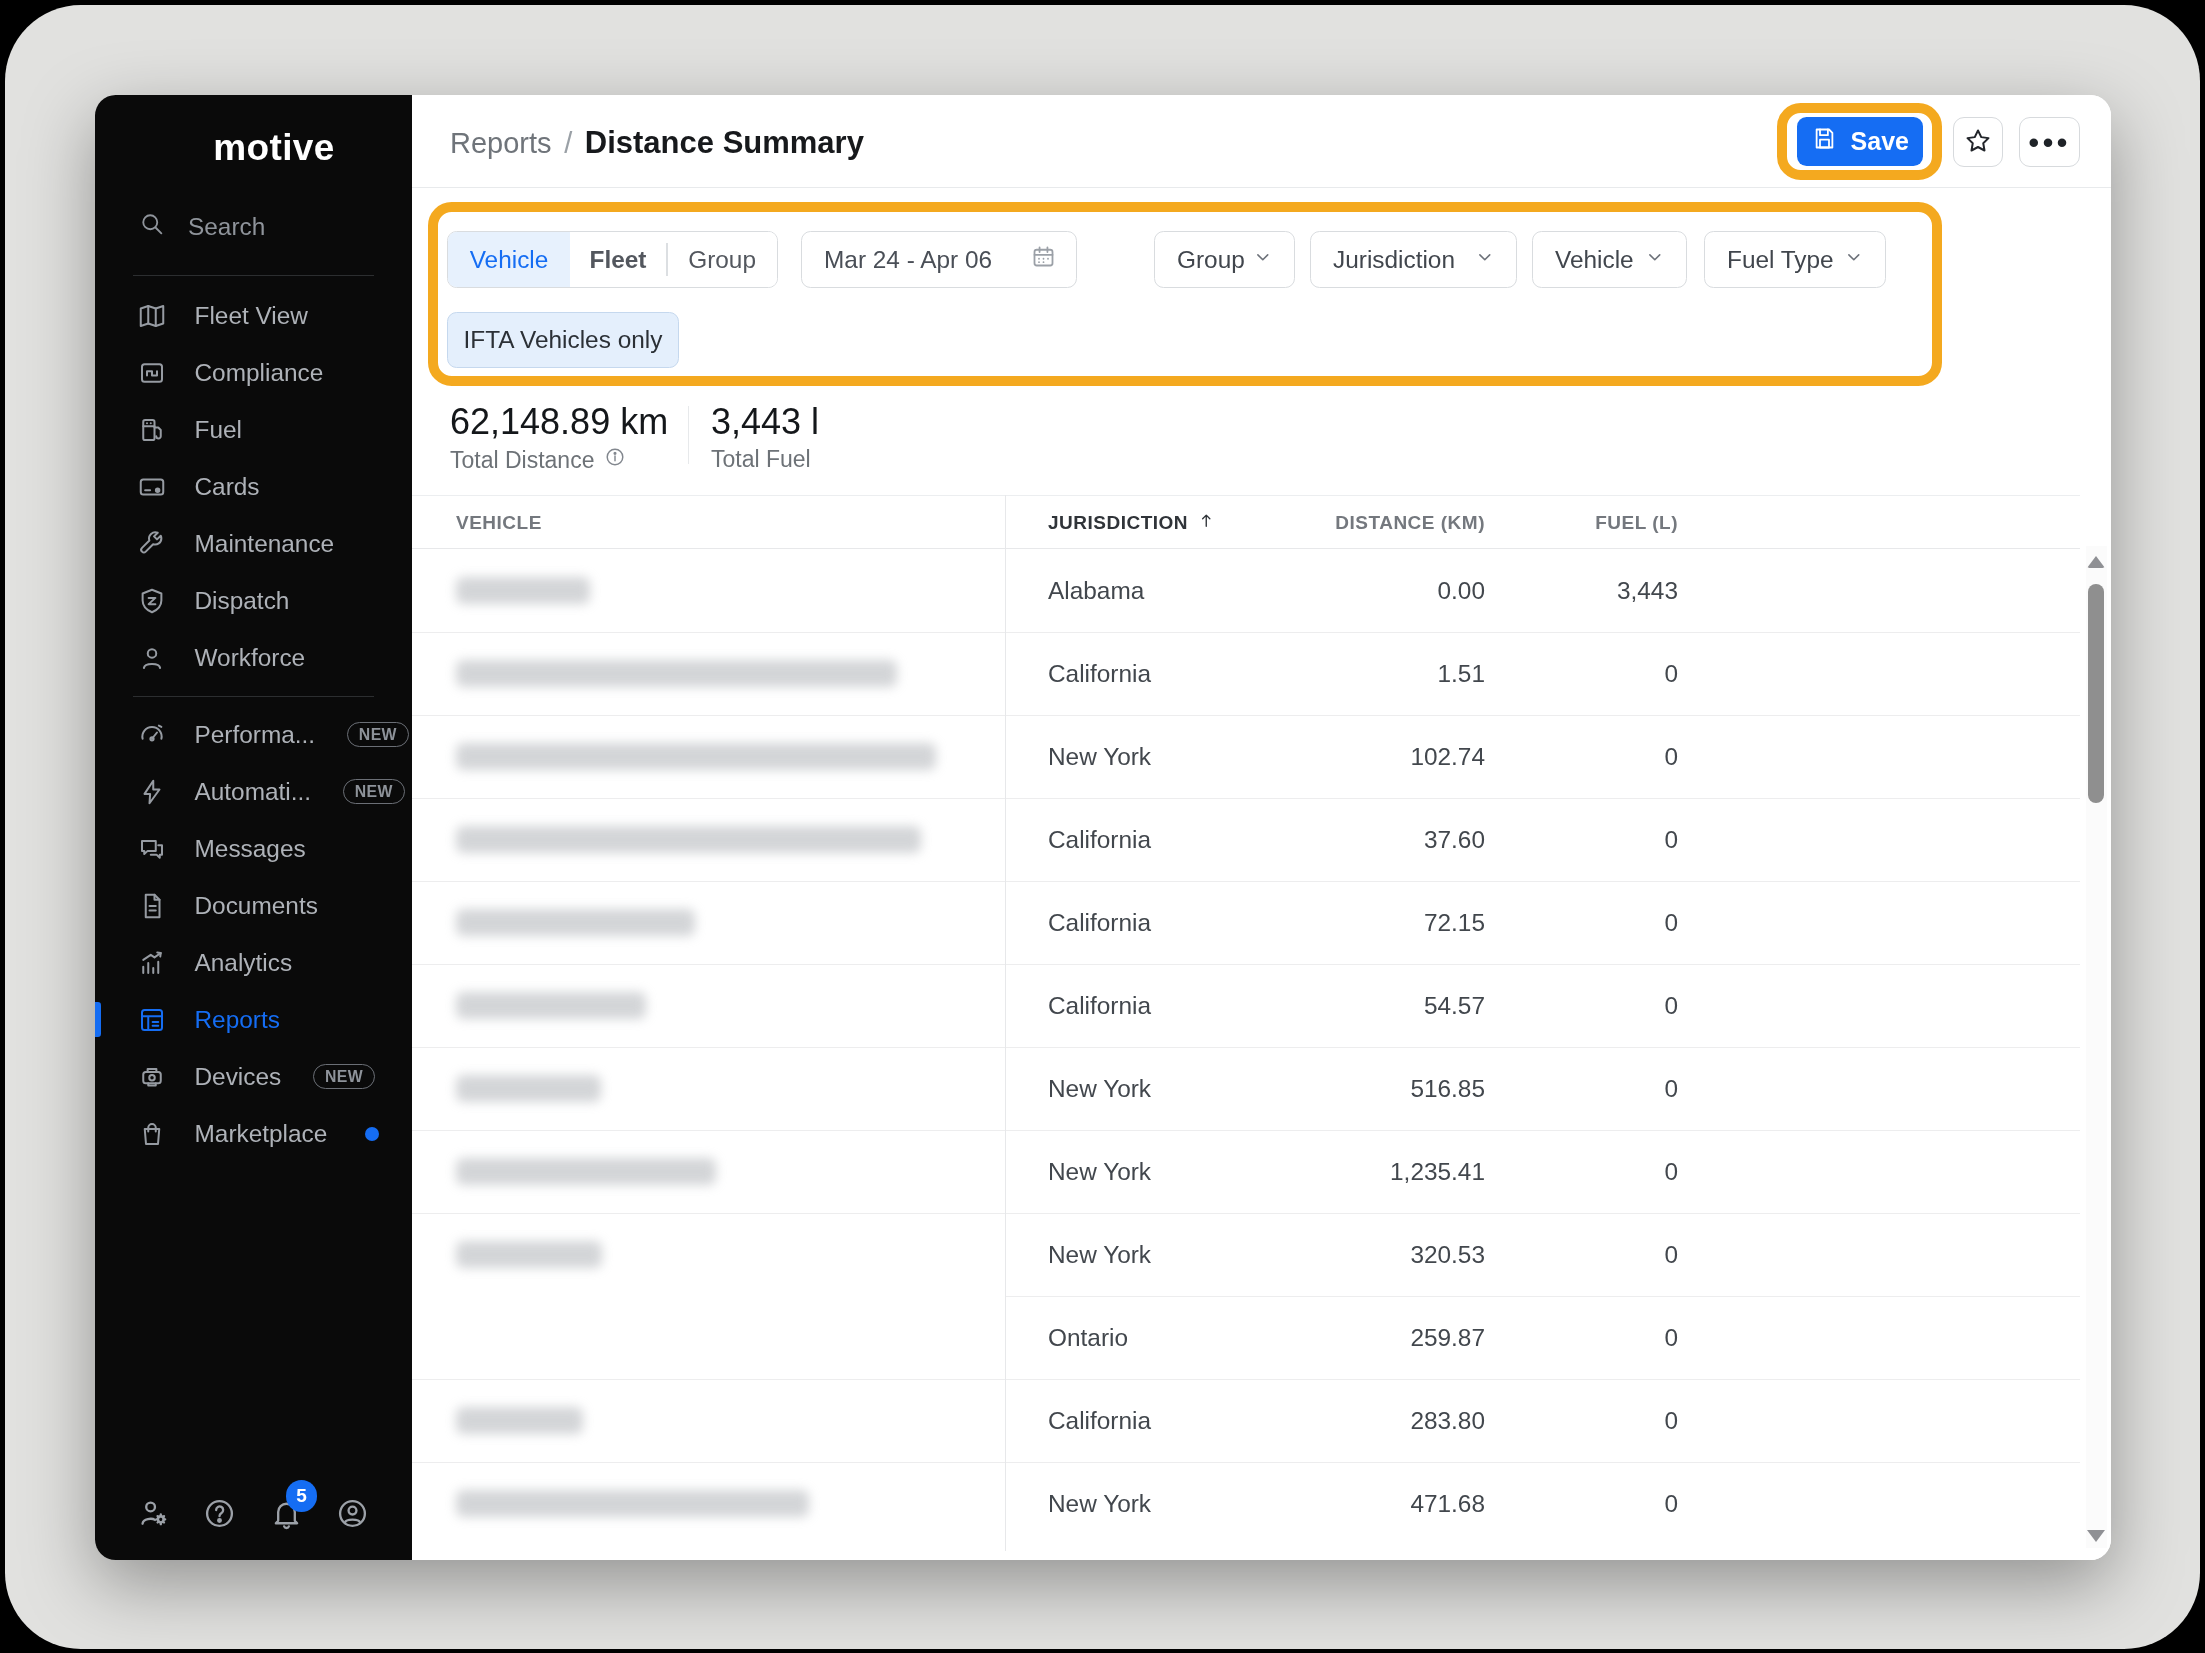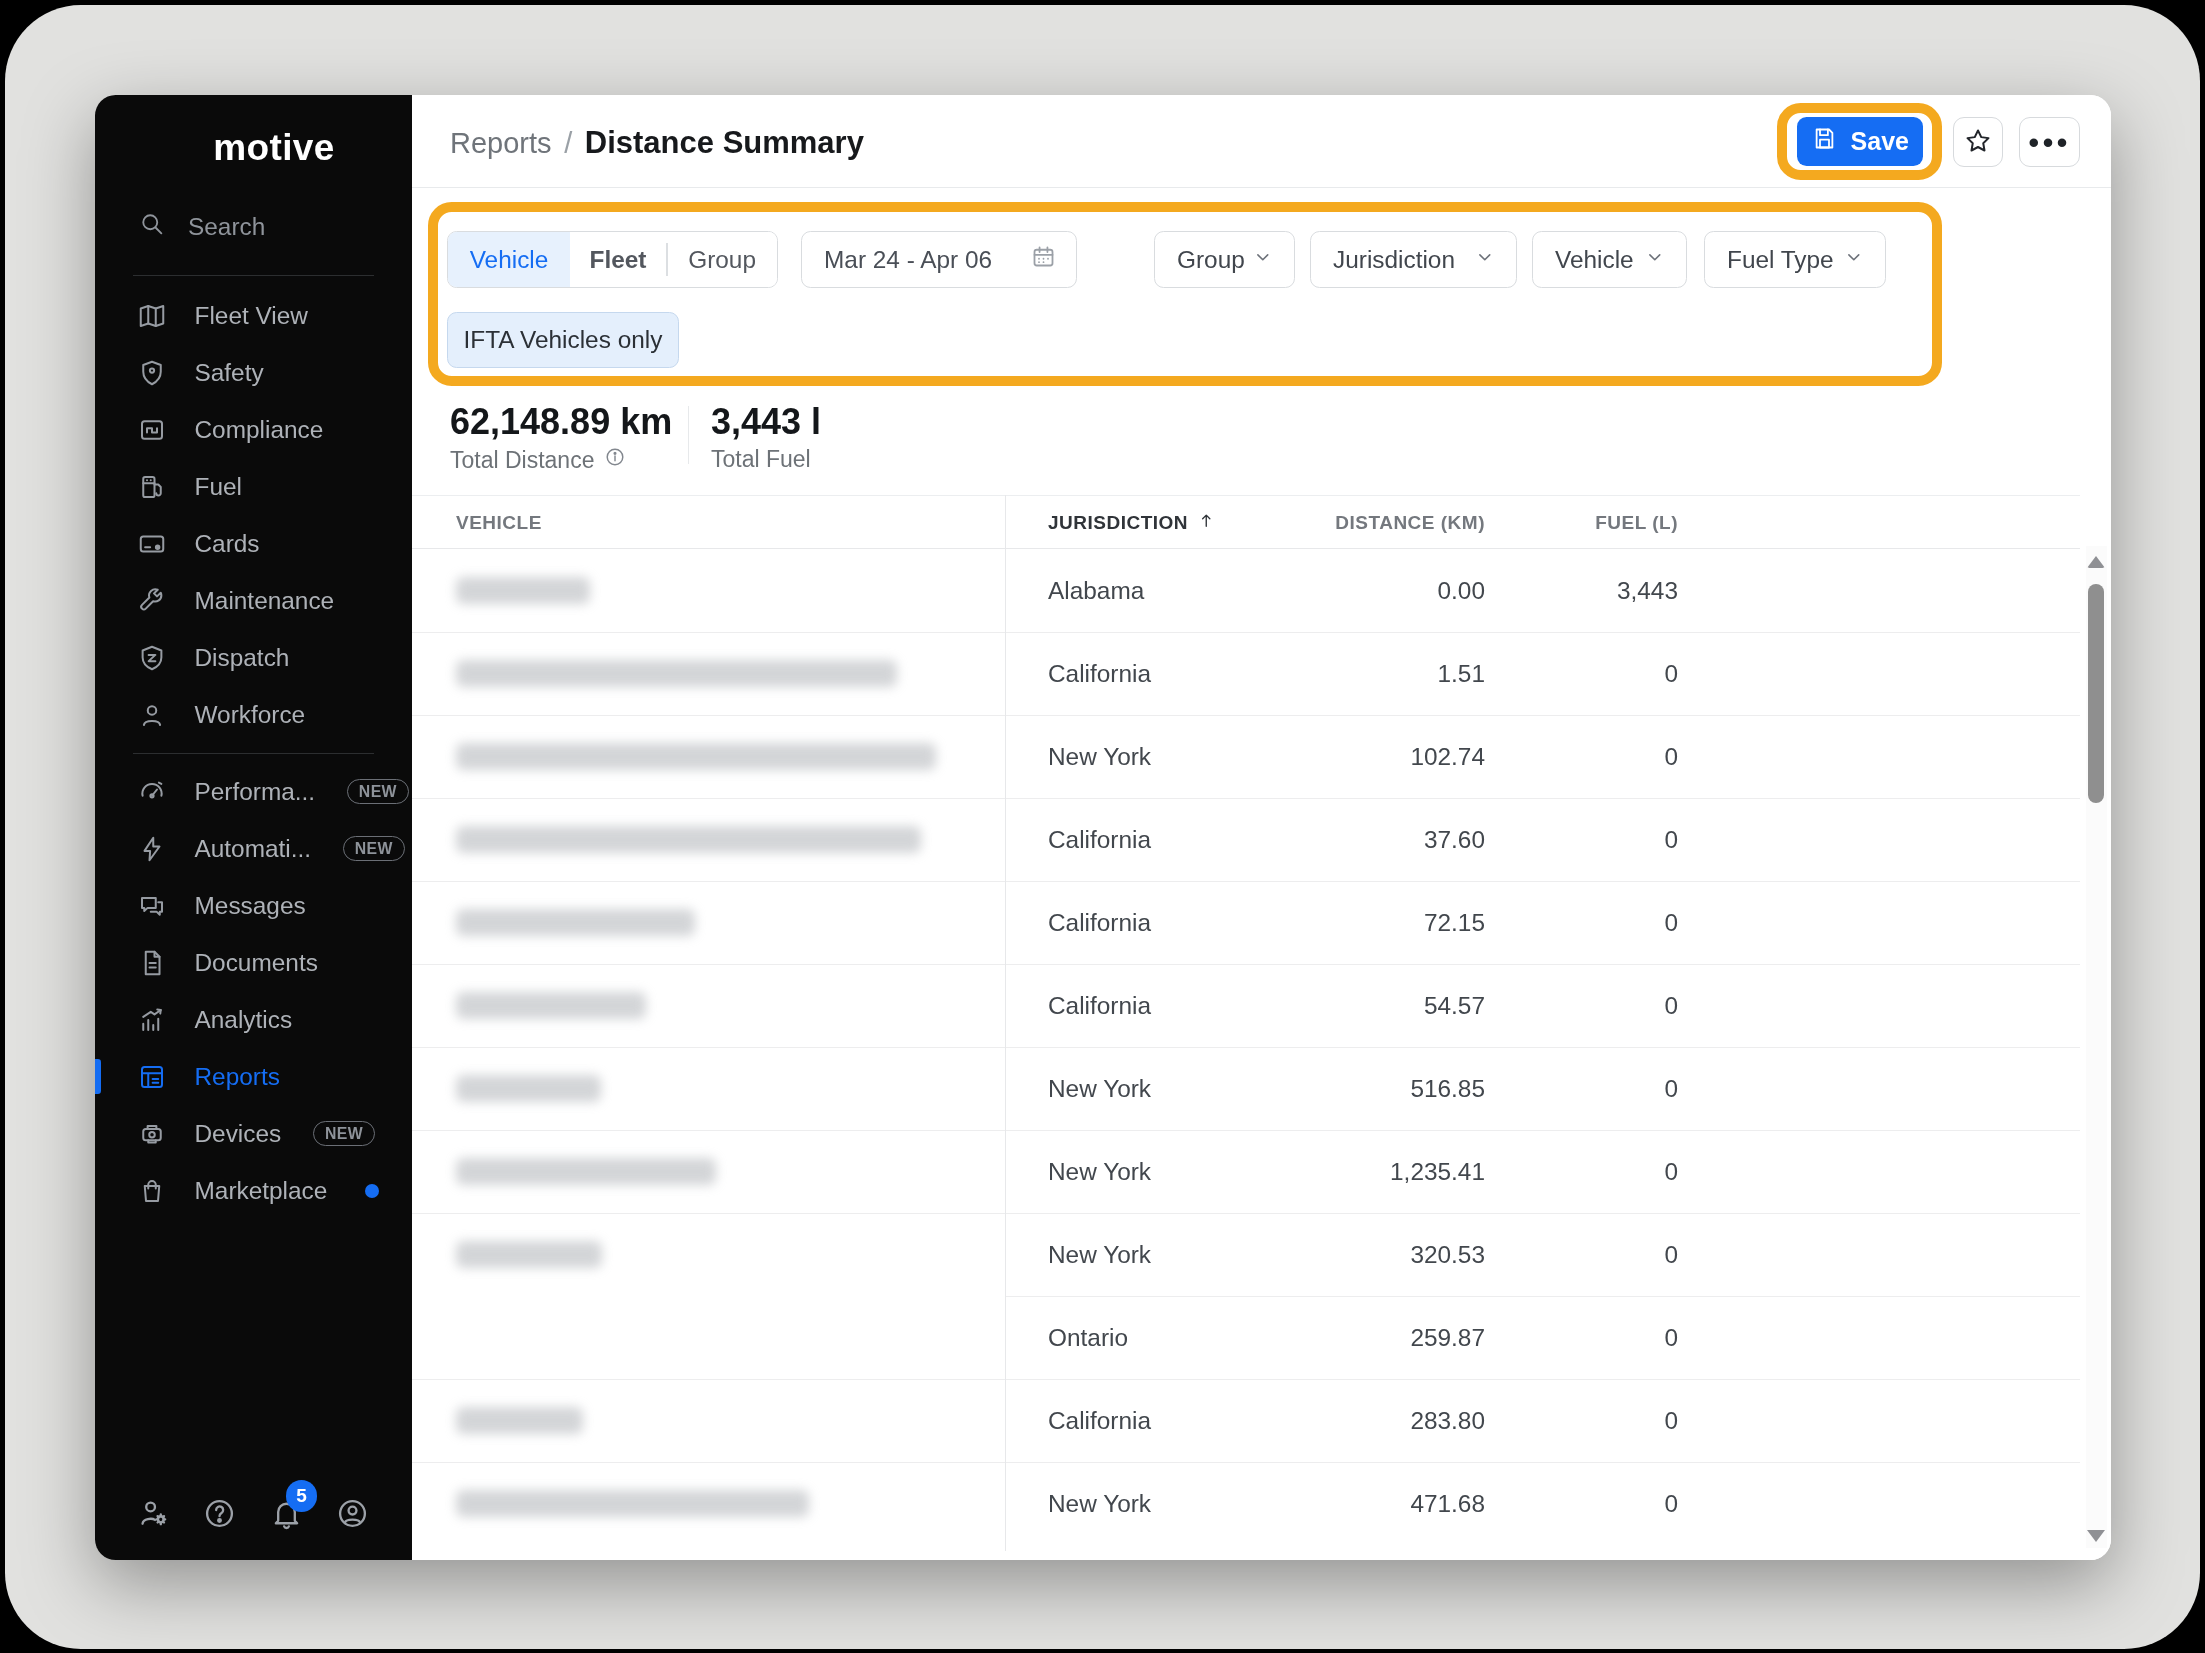--- a/index.html
+++ b/index.html
@@ -62,21 +62,21 @@
                 display:flex; align-items:center; justify-content:space-between; padding:0 19px 0 22px; font-size:24.4px; color:#4a4f57; cursor:pointer; background:#fff; }
   .date-field svg { width:27px; height:27px; color:#9ba0a7; }
 
   .dropdown { position:absolute; top:136px; height:57px; border:1.6px solid #d9dcdf; border-radius:9.5px; background:#fff;
               display:flex; align-items:center; justify-content:space-between; padding:0 19px 0 22px; font-size:24.4px; color:#41464d; cursor:pointer; font-family:inherit; }
   .dropdown svg { width:23.6px; height:23.6px; color:#6d727a; }
 
   .chip { position:absolute; left:35px; top:217px; width:232px; height:56px; background:#e4effc; border:1.6px solid #c5d8ee;
           border-radius:9.5px; display:flex; align-items:center; justify-content:center; font-size:24.4px; color:#2b3036; cursor:pointer; }
 
-  .total-value { position:absolute; top:306px; font-size:36px; font-weight:700; color:#14171a;text-align:right; }
+  .total-value { position:absolute; top:306px; font-size:36px; font-weight:400; color:#14171a;text-align:right; }
   .total-label { position:absolute; top:351px; font-size:23px; color:#6d7277; display:flex; align-items:center; gap:9.5px; }
   .total-label svg { width:22px; height:22px; color:#82878e; }
   #td-value { left:38px; } #td-label { left:38px; }
   #tf-value { left:299px; } #tf-label { left:299px; }
   .total-div { position:absolute; left:276px; top:311px; height:58px; border-left:1.6px solid #e7e9eb; }
 
   
   .thead { position:absolute; left:0; top:400px; width:1668px; height:54px; border-top:1.6px solid #eceef0; border-bottom:1.6px solid #e7e8ea; }
   .th { position:absolute; top:0; height:54px; display:flex; align-items:center; font-size:19px; letter-spacing:0.5px; color:#74787e; font-weight:700; }
   .th-vehicle { left:44px; }
@@ -118,29 +118,20 @@
       <hr class="side-hr">
       <div class="nav" id="nav-primary">
           <div class="nav-item">
             <span class="nav-icon">
               <svg viewBox="0 0 24 24" fill="none" stroke="currentColor" stroke-width="1.6" stroke-linecap="round" stroke-linejoin="round">
                 <path d="M3 6l6-2 6 2 6-2v14l-6 2-6-2-6 2z"></path>
                 <path d="M9 4v14M15 6v14"></path>
               </svg>
             </span>
             <span class="nav-label">Fleet View</span>
-          </div>
-          <div class="nav-item">
-            <span class="nav-icon">
-              <svg viewBox="0 0 24 24" fill="none" stroke="currentColor" stroke-width="1.6" stroke-linecap="round" stroke-linejoin="round">
-                <path d="M12 3l7 2.6V11c0 4.8-2.9 7.9-7 10-4.1-2.1-7-5.2-7-10V5.6z"></path>
-                <circle cx="12" cy="10" r="1.7"></circle>
-              </svg>
-            </span>
-            <span class="nav-label">Safety</span>
           </div>
           <div class="nav-item">
             <span class="nav-icon">
               <svg viewBox="0 0 24 24" fill="none" stroke="currentColor" stroke-width="1.6" stroke-linecap="round" stroke-linejoin="round">
                 <rect x="4" y="5" width="16" height="14" rx="2"></rect>
                 <path d="M8 14v-3.5h4V14h4v-3.5"></path>
               </svg>
             </span>
             <span class="nav-label">Compliance</span>
           </div>

